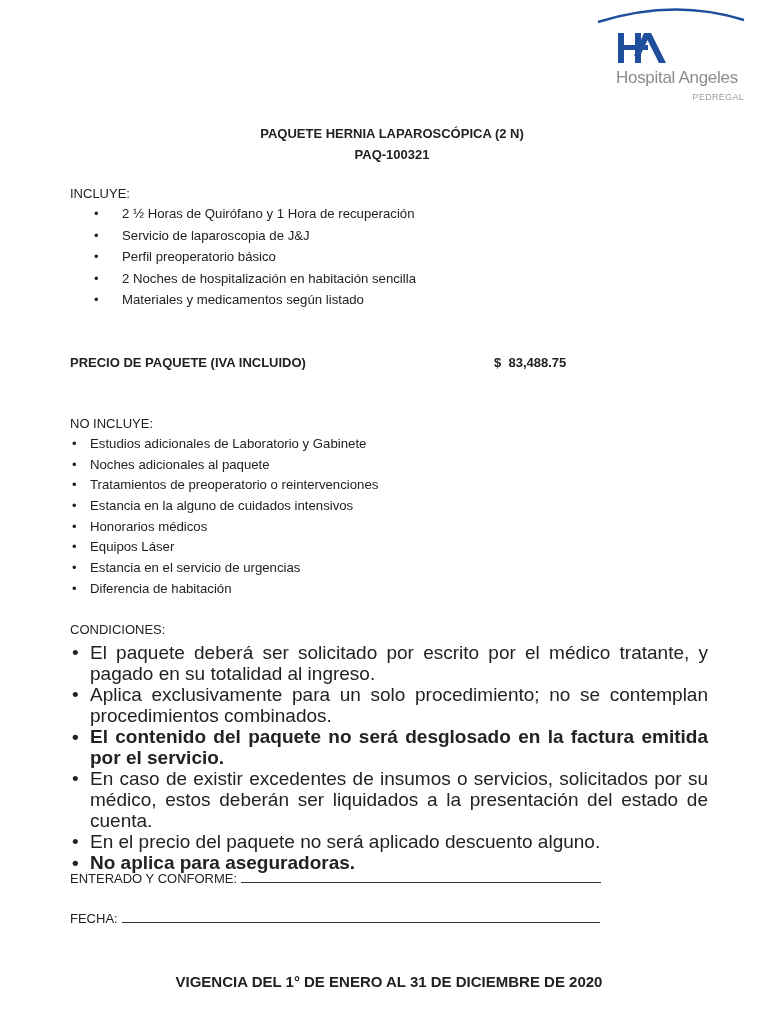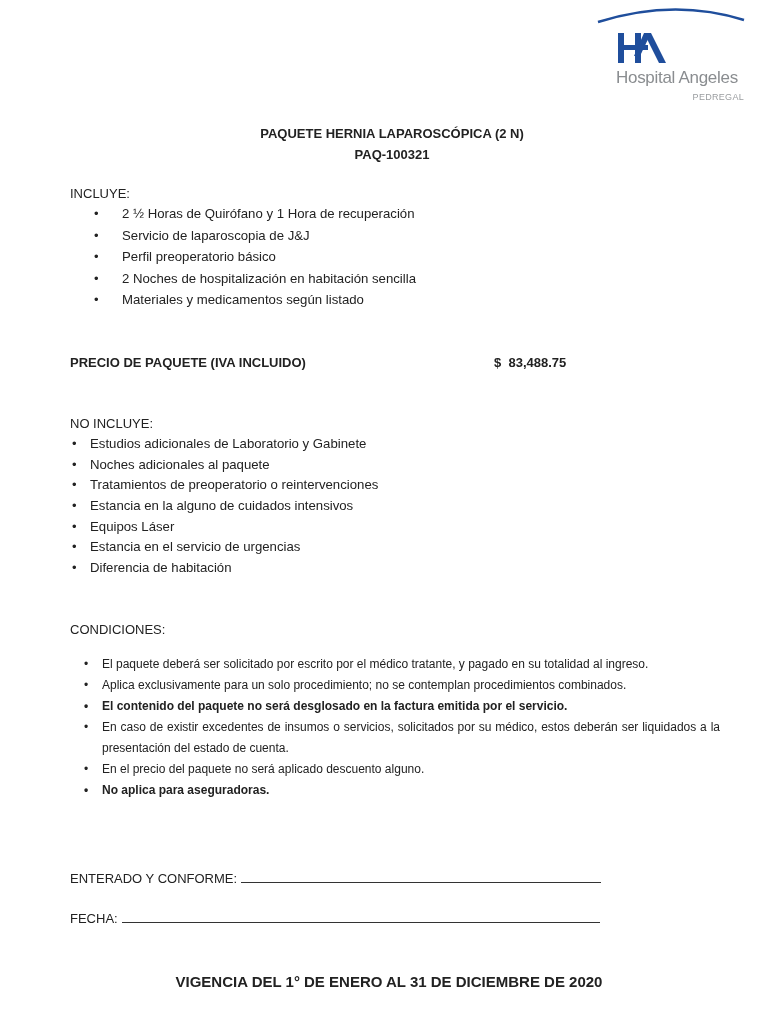--- a/index.html
+++ b/index.html
@@ -25,21 +25,21 @@
   .incl li { height: 21.5px; }
   .incl li::before { left: -28px; }
 
   .price-label { position: absolute; left: 70px; top: 355px; font-weight: bold; font-size: 13px; }
   .price-value { position: absolute; left: 494px; top: 355px; font-weight: bold; font-size: 13px; }
 
   .noincl { left: 90px; top: 436px; }
   .noincl li { height: 20.7px; }
   .noincl li::before { left: -18px; }
 
-  .cond { position: absolute; left: 90px; top: 642px; width: 618px; margin: 12px; padding: 0; list-style: none; font-size: 12px; }
+  .cond { position: absolute; left: 90px; top: 642px; width: 618px; margin: 0; padding: 0; list-style: none; font-size: 19px; }
   .cond li { position: relative; line-height: 21px; text-align: justify; }
   .cond li::before { content: "•"; position: absolute; left: -18px; }
   .cond li.bold { font-weight: bold; }
 
   .sign { position: absolute; left: 70px; font-size: 13px; white-space: nowrap; }
   .sign .line { display: inline-block; border-bottom: 1px solid #333; vertical-align: baseline; height: 12px; margin-left: 4px; }
 
   .vigencia { position: absolute; left: 0; width: 778px; text-align: center; top: 973px; font-weight: bold; font-size: 15px; }
 </style>
 </head>
@@ -74,20 +74,21 @@
 
 <div class="price-label">PRECIO DE PAQUETE (IVA INCLUIDO)</div>
 <div class="price-value" style="white-space:pre;">$  83,488.75</div>
 
 <div class="label" style="top:416px;text-align:center;">NO INCLUYE:</div>
 <ul class="list noincl">
   <li>Estudios adicionales de Laboratorio y Gabinete</li>
   <li>Noches adicionales al paquete</li>
   <li>Tratamientos de preoperatorio o reintervenciones</li>
   <li>Estancia en la alguno de cuidados intensivos</li>
+  <li>Honorarios médicos</li>
   <li>Equipos Láser</li>
   <li>Estancia en el servicio de urgencias</li>
   <li>Diferencia de habitación</li>
 </ul>
 
 <div class="label" style="top:622px;">CONDICIONES:</div>
 <ul class="cond">
   <li>El paquete deberá ser solicitado por escrito por el médico tratante, y pagado en su totalidad al ingreso.</li>
   <li>Aplica exclusivamente para un solo procedimiento; no se contemplan procedimientos combinados.</li>
   <li class="bold">El contenido del paquete no será desglosado en la factura emitida por el servicio.</li>

